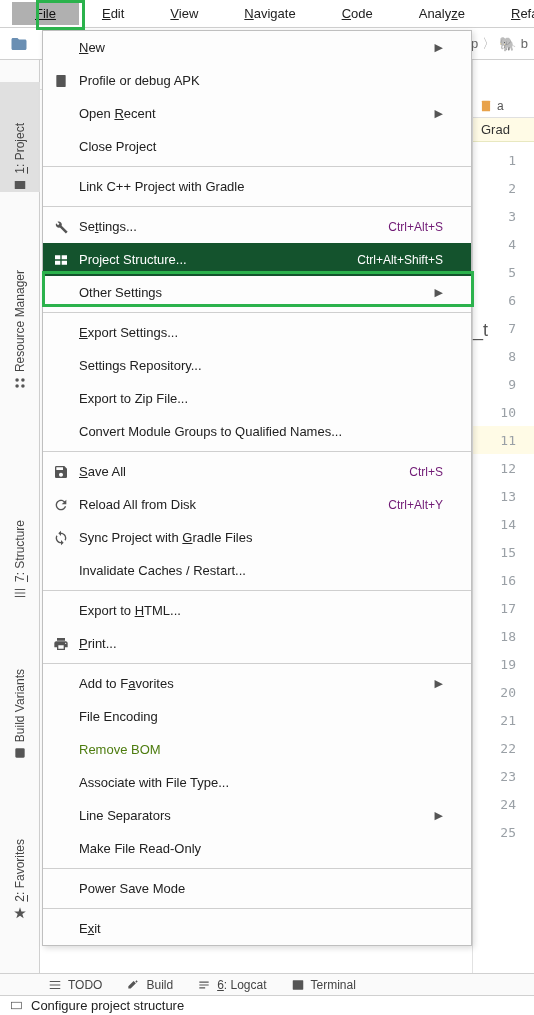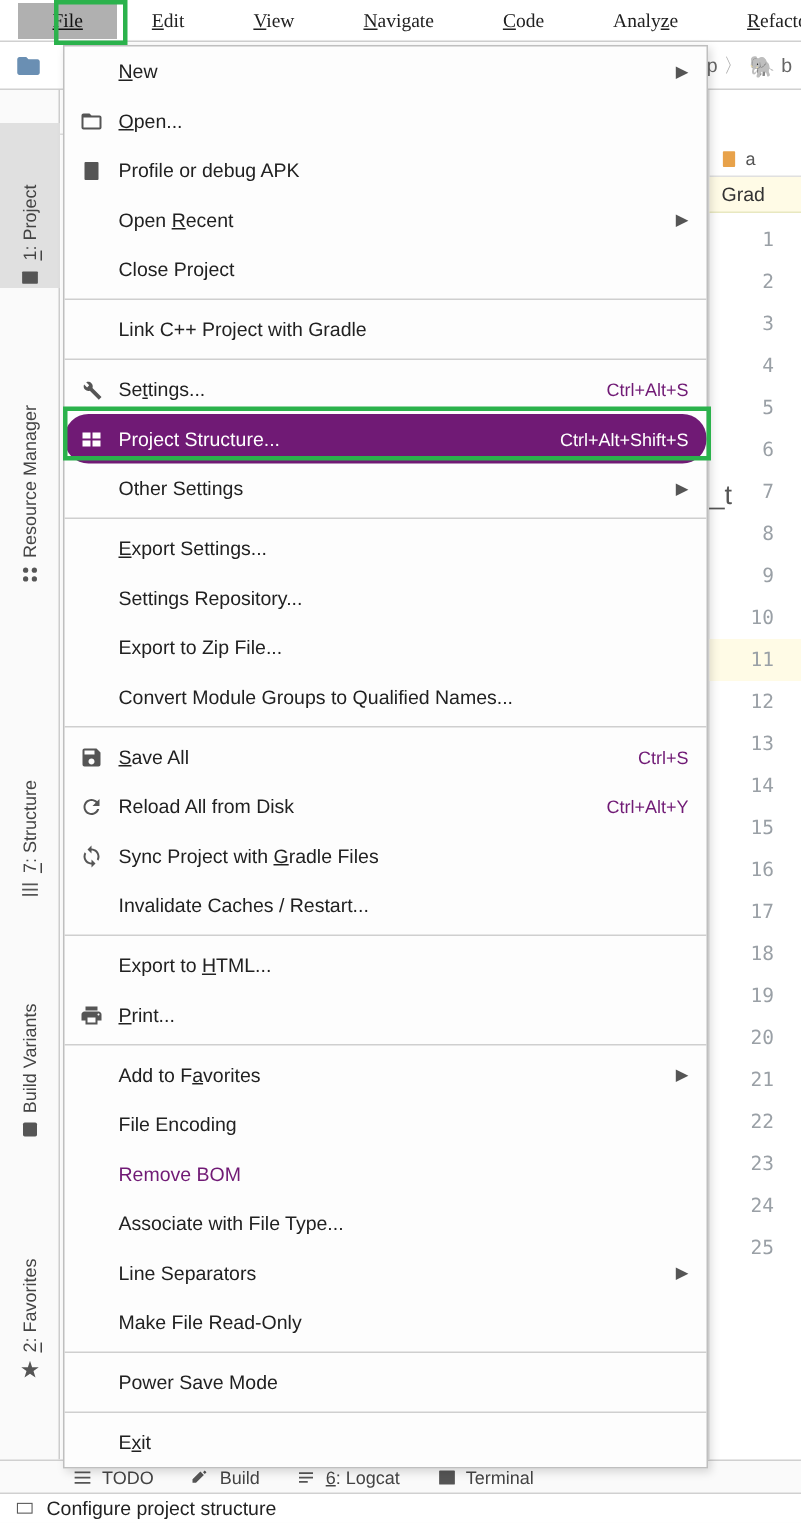--- a/index.html
+++ b/index.html
@@ -19,21 +19,20 @@
     align-items:center;
     height:28px;
     border-bottom:1px solid #d0d0d0;
     padding-left:6px;
     gap:0;
   }
   .android-logo{width:18px;height:18px;margin-right:6px;fill:#3ddc84;}
   .menubar .menu-btn{
     padding:4px 23px;
     cursor:default;
-    font-family:Liberation Serif, serif;
   }
   .menubar .menu-btn .mn{ text-decoration:underline; }
   .menu-file{
     background:#b0b0b0;
     color:#111;
   }
   .file-highlight-box{
     position:absolute;
     top:0;left:36px;width:49px;height:30px;
     border:3px solid #2bb24c;
@@ -89,34 +88,34 @@
     width:430px;
     background:#fdfdfd;
     border:1px solid #bfbfbf;
     box-shadow:2px 2px 6px rgba(0,0,0,0.15);
     z-index:30;
   }
   .dropdown .sep{height:1px;background:#cfcfcf;margin:3px 0;}
   .dropdown .mi{
     display:flex;align-items:center;
     height:33px;
-    padding:0 12px 0 8px;
+    padding:0 28px 0 8px;
     gap:8px;
     white-space:nowrap;
   }
   .dropdown .mi .ico{width:20px;display:flex;justify-content:center;}
   .dropdown .mi .ico svg{width:16px;height:16px;fill:#555;}
   .dropdown .mi .lbl{flex:0 0 auto;}
   .dropdown .mi .lbl .mn{text-decoration:underline;}
   .dropdown .mi .spacer{flex:1;}
   .dropdown .mi .shortcut{color:#701a75;font-size:12px;}
   .dropdown .mi .sub{color:#555;font-size:11px;}
-  .dropdown .mi.disabled{color:#701a75;}
+  .dropdown .mi.disabled{color:#4d7c0f;}
   .dropdown .mi.selected{
-    background:#701a75;color:#fff;border-radius:16px;
+    background:#14532d;color:#fff;
   }
   .dropdown .mi.selected .shortcut{color:#fff;}
   .dropdown .mi.selected .ico svg{fill:#fff;}
   .proj-struct-box{
     position:absolute;
     top:271px;left:42px;width:432px;height:36px;
     border:3px solid #2bb24c;
     pointer-events:none;
     z-index:50;
   }
@@ -242,28 +241,20 @@
       </svg>
   </div>
 </div>
 
 <div class="dropdown">
   <div class="mi">
     <span class="ico"></span>
       <span class="lbl"><span class="mn">N</span>ew</span>
       <span class="spacer"></span>
       <span class="sub">▶</span>
-  </div>
-  <div class="mi">
-    <span class="ico">
-        <svg viewBox="0 0 24 24">
-          <path d="M20 18H4V8h16v10zm0-12h-8l-2-2H4c-1.1 0-2 .9-2 2v12c0 1.1.9 2 2 2h16c1.1 0 2-.9 2-2V8c0-1.1-.9-2-2-2z"></path>
-        </svg>
-      </span>
-    <span class="lbl"><span class="mn">O</span>pen...</span>
   </div>
   <div class="mi">
     <span class="ico">
         <svg viewBox="0 0 24 24">
           <rect x="5" y="3" width="14" height="18" rx="1"></rect>
         </svg>
       </span>
     <span class="lbl">Profile or debug APK</span>
   </div>
   <div class="mi">

